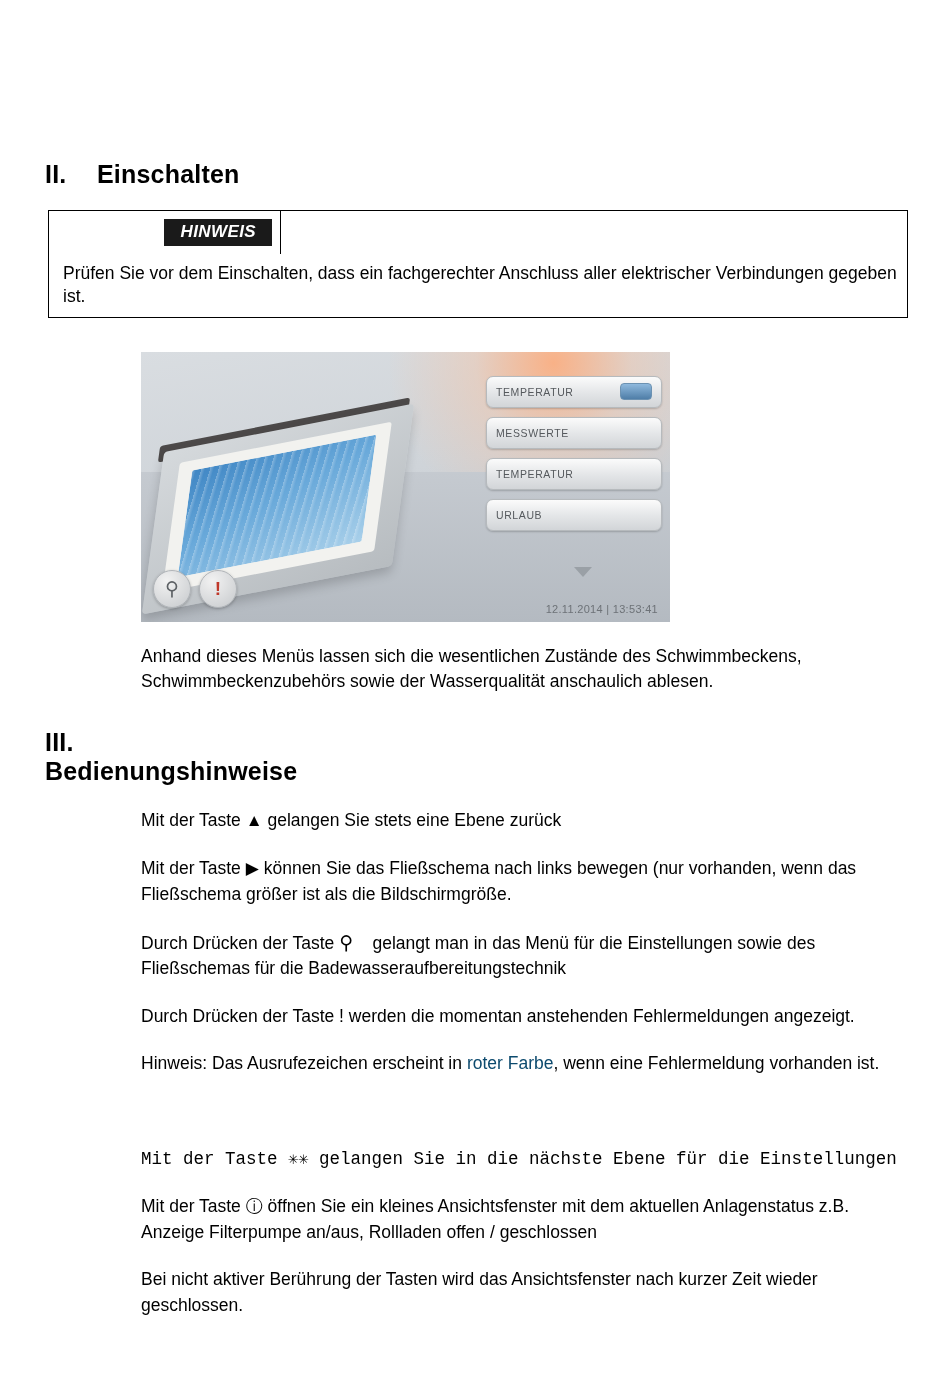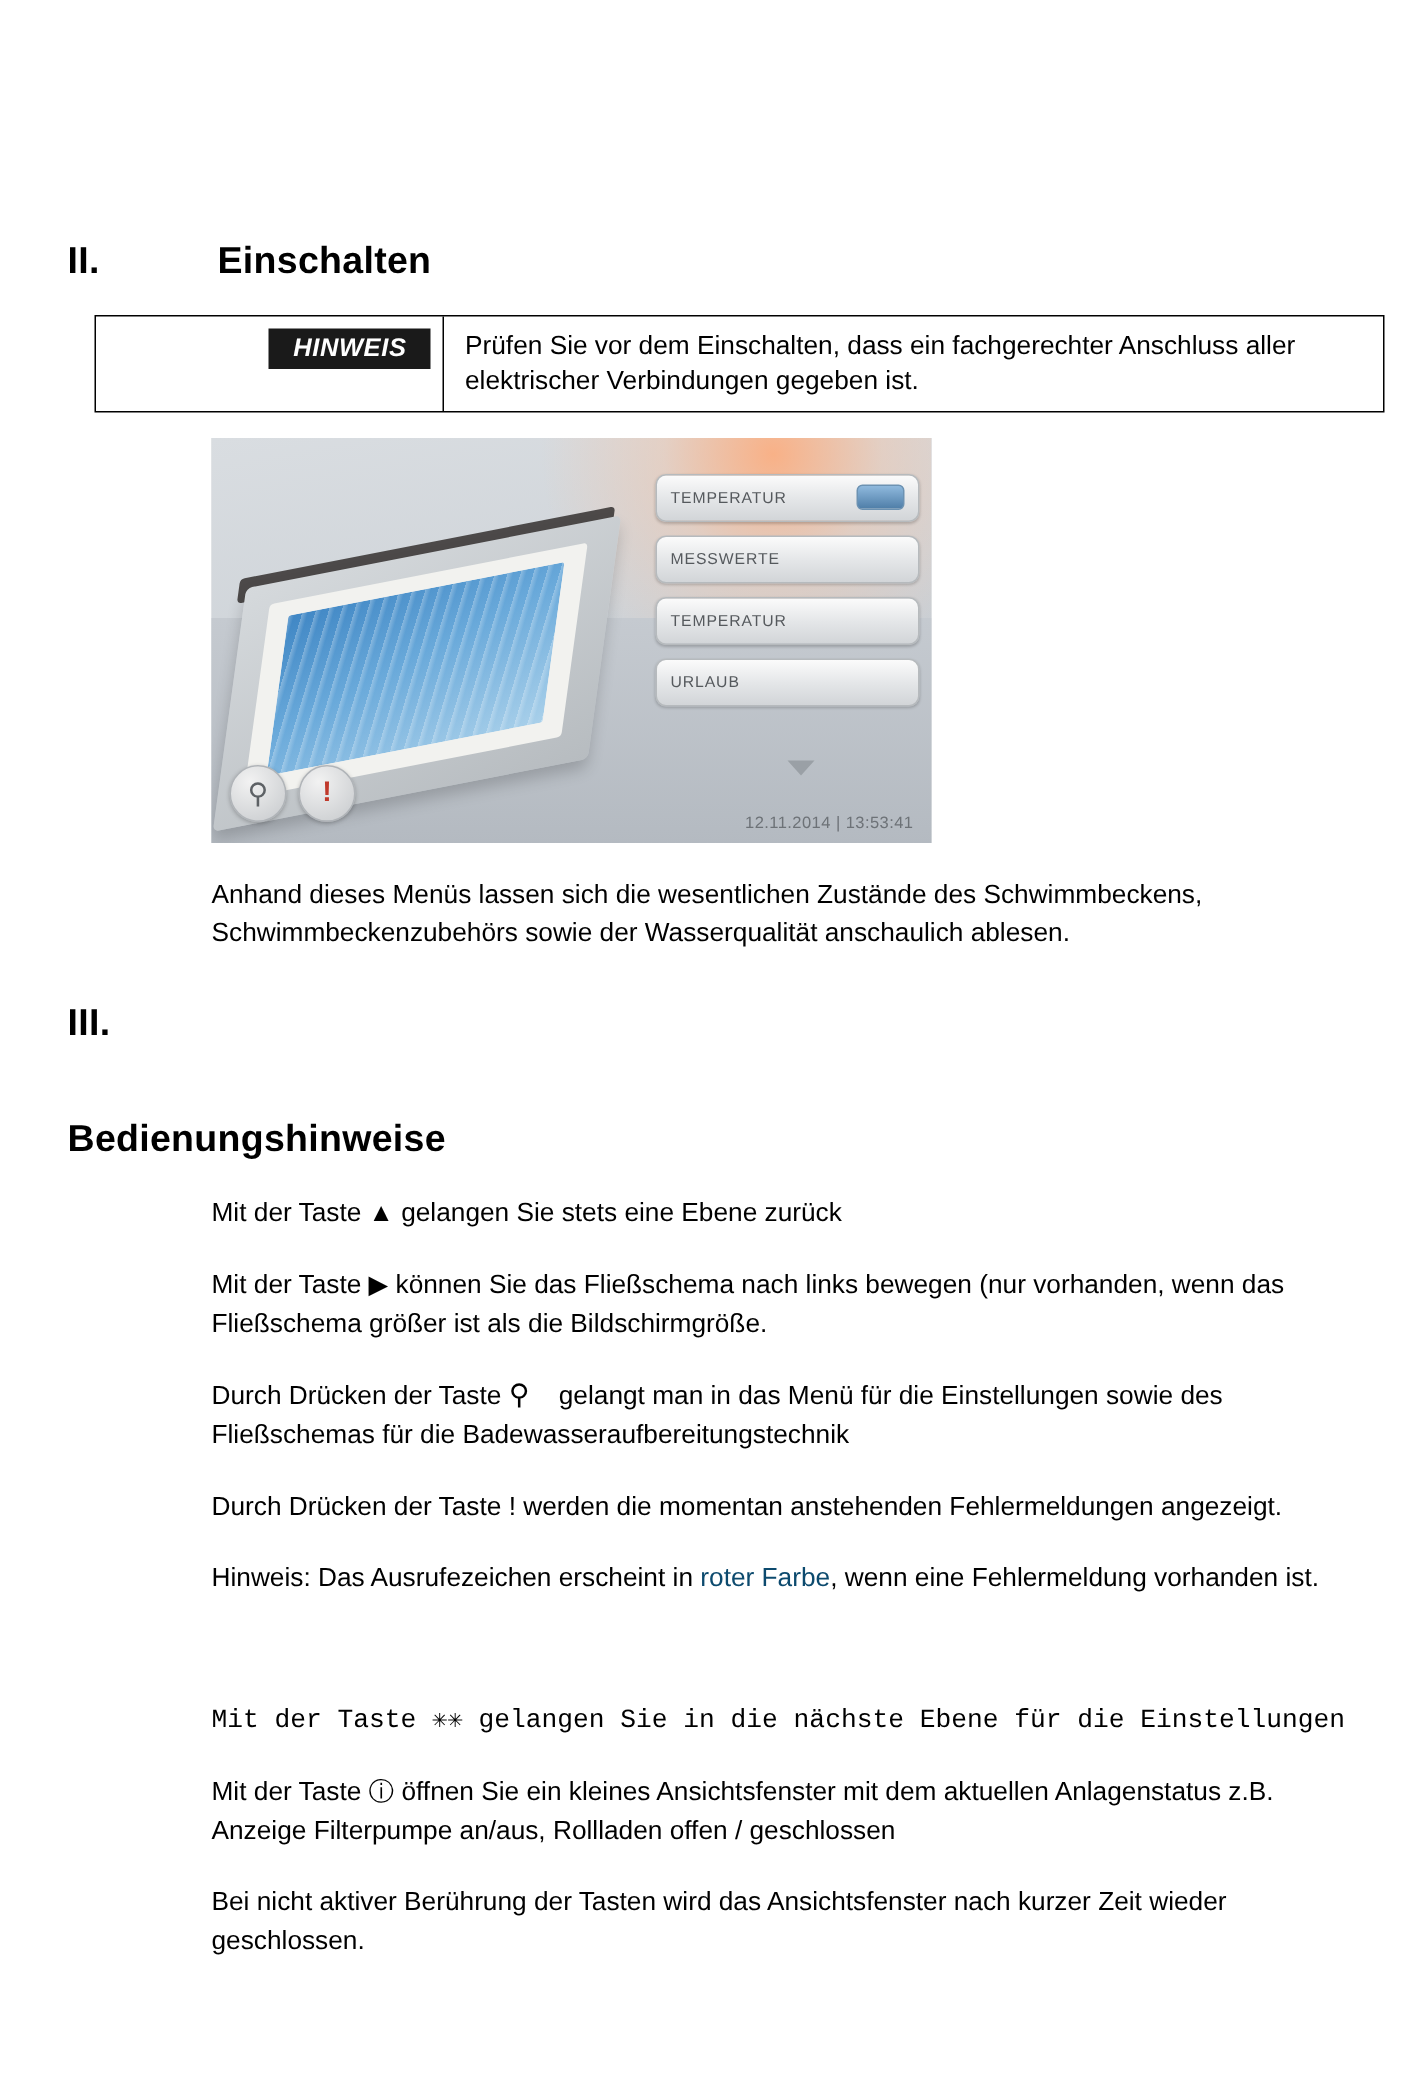--- a/index.html
+++ b/index.html
@@ -23,38 +23,38 @@
     padding: 0 45px;
   }
 
   
   .section-head {
     display: flex;
     align-items: baseline;
     font-size: 25px;
     font-weight: bold;
     letter-spacing: 0.2px;
-    gap: 48px;
   }
   .section-head .num {
     width: 52px;
     flex: none;
   }
   #sec2 { margin-top: 160px; }
   #sec3 { margin-top: 34px; flex-direction: column; }
 
   
   .notice {
     margin-top: 21px;
-    margin-left: 18px;
+    margin-left: 3px;
     width: 860px;
     border: 1px solid #000;
     display: flex;
     box-sizing: border-box;
     min-height: 56px;
+    flex-direction: column;
   }
   .notice-left {
     width: 232px;
     flex: none;
     border-right: 1px solid #000;
     display: flex;
     align-items: flex-start;
     justify-content: flex-end;
     padding: 8px 8px 8px 0;
     box-sizing: border-box;
@@ -79,22 +79,22 @@
     margin-left: 96px;
     margin-top: 22px;
     font-size: 17.5px;
     line-height: 1.45;
     max-width: 790px;
   }
 
   
   .figure {
     margin-left: 96px;
-    margin-top: 17px;
-    width: 480px;
+    margin-top: 34px;
+    width: 529px;
     height: 270px;
     position: relative;
     overflow: hidden;
     background: #c9cdd2;
   }
   .fig-bg {
     position: absolute;
     inset: 0;
     background:
       radial-gradient(circle at 78% 4%, rgba(255,170,120,0.85) 0%, rgba(255,190,150,0.35) 16%, rgba(255,255,255,0) 34%),

